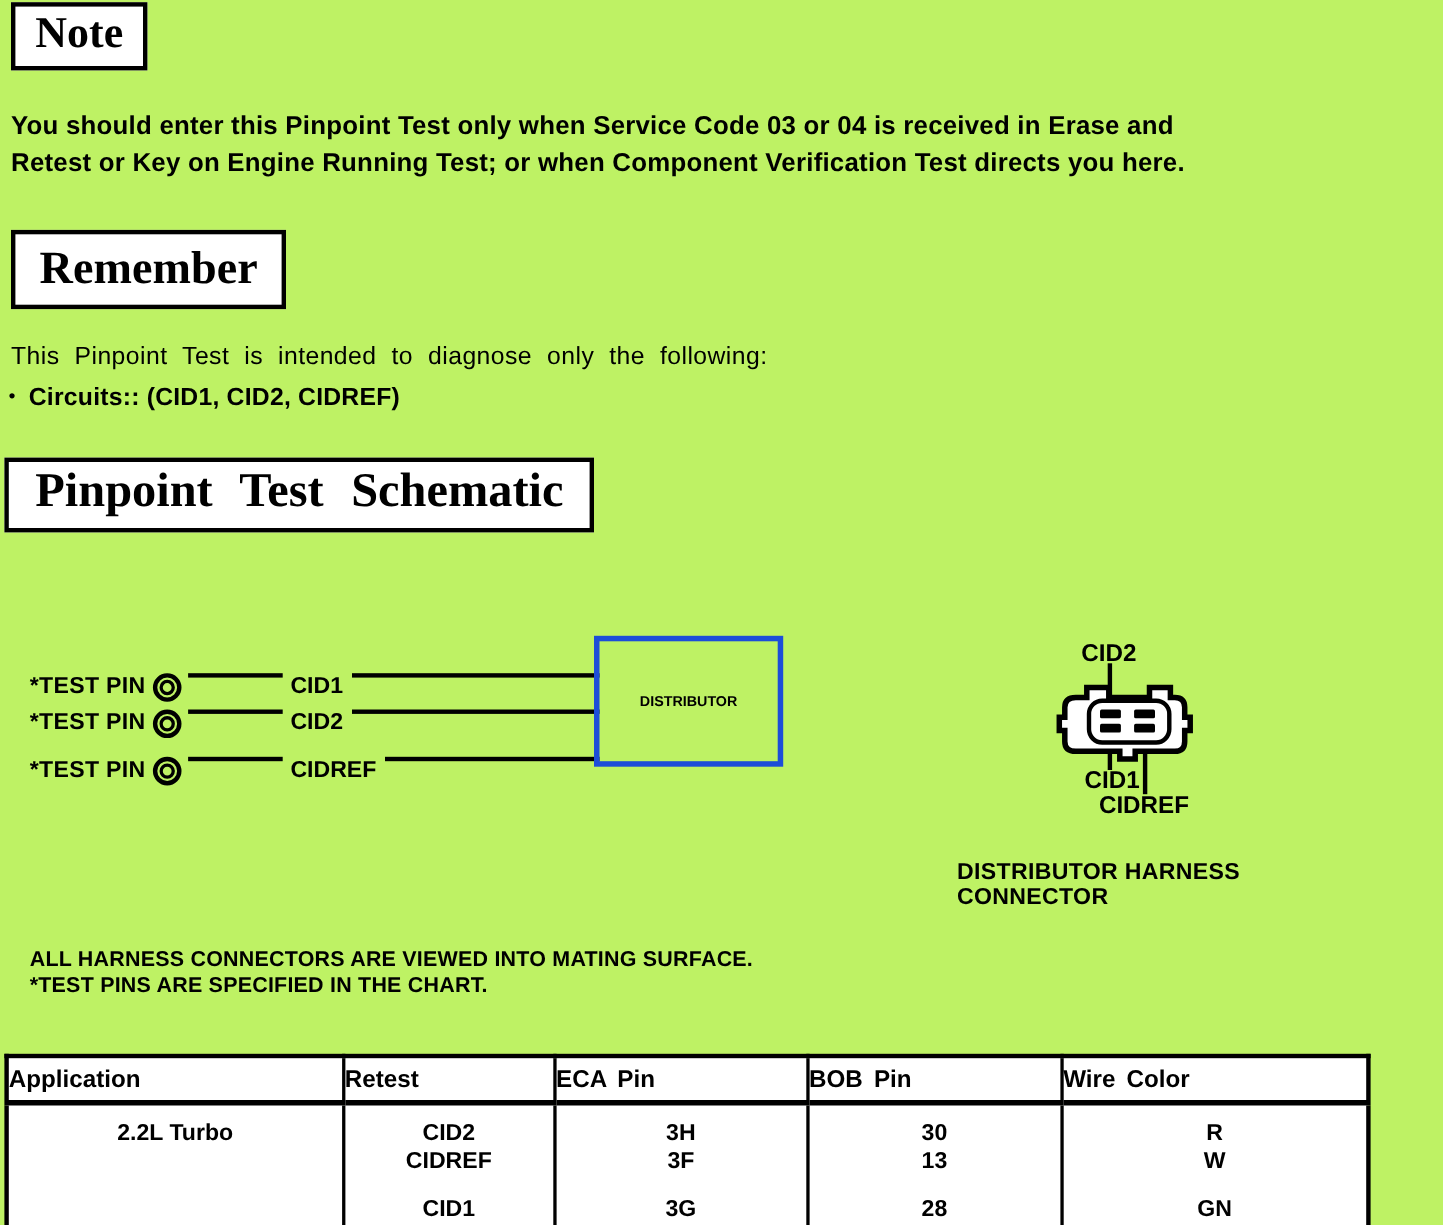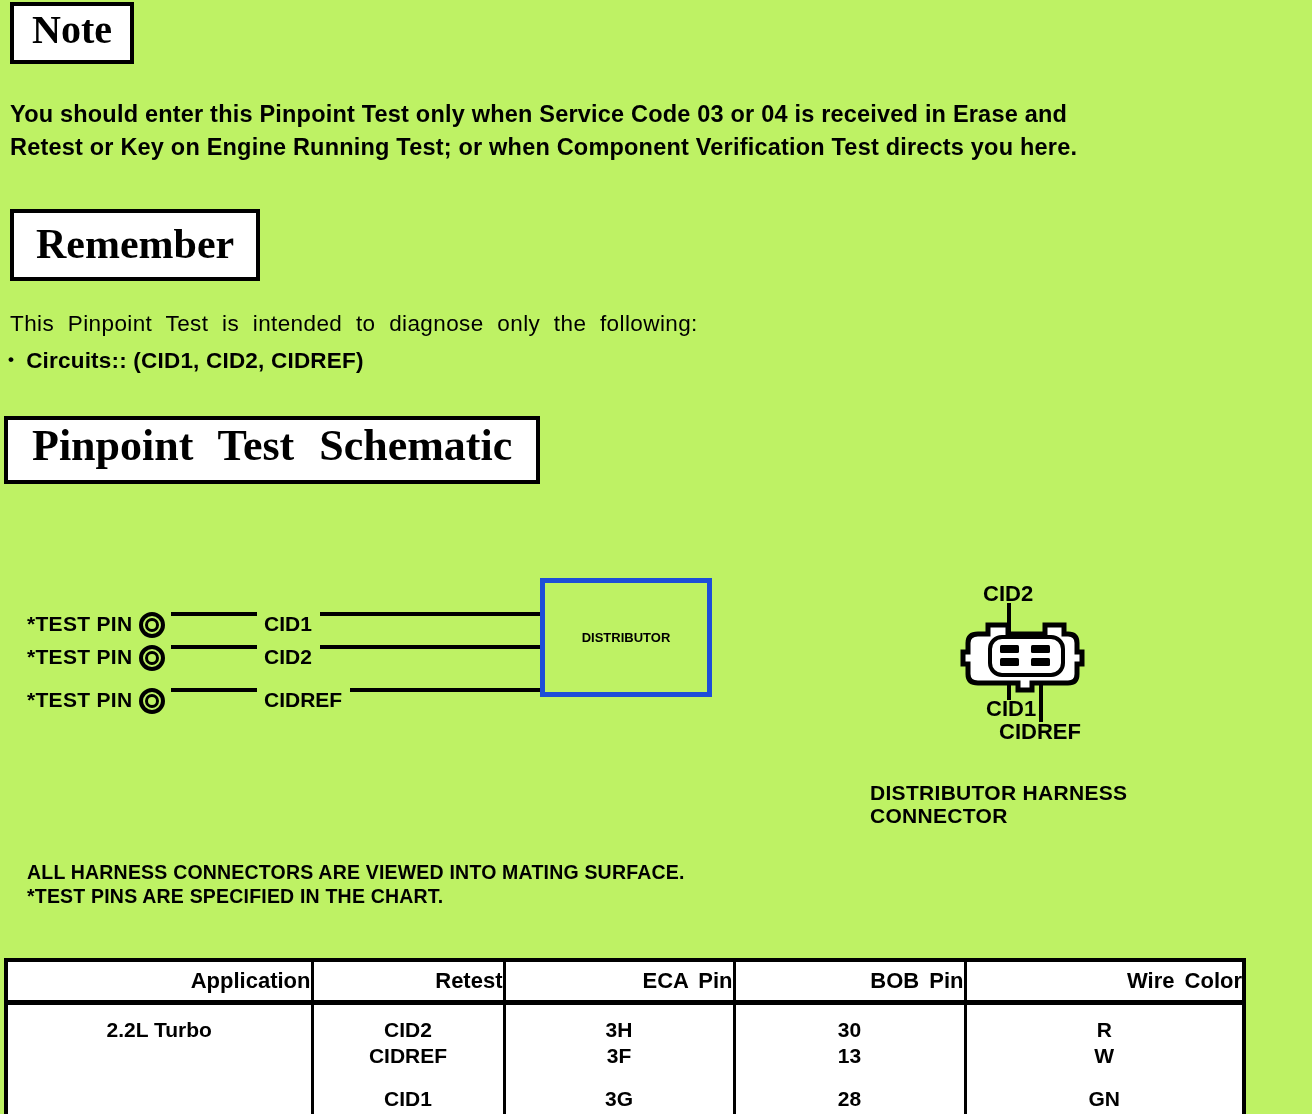--- a/index.html
+++ b/index.html
@@ -72,21 +72,21 @@
     font-size:19.5px; font-weight:bold; line-height:24px; letter-spacing:0.2px;
   }
 
   
   #pinout-table {
     position:absolute; left:4px; top:958px; width:1242px;
     border-collapse:collapse; table-layout:fixed; border:4px solid #000;
   }
   #pinout-table th, #pinout-table td { border:3px solid #000; background:#fff; }
   #pinout-table th {
-    height:38px; font-size:22px; font-weight:bold; text-align:right; padding:0;
+    height:38px; font-size:22px; font-weight:bold; text-align:left; padding:0;
     border-bottom-width:5px; word-spacing:4px;
   }
   #pinout-table td {
     vertical-align:top; text-align:center; font-size:21px; font-weight:bold;
     padding-top:12px; height:104px;
   }
   .cell-line { line-height:26px; }
   .cell-gap  { margin-top:17px; }
 </style>
 </head>

